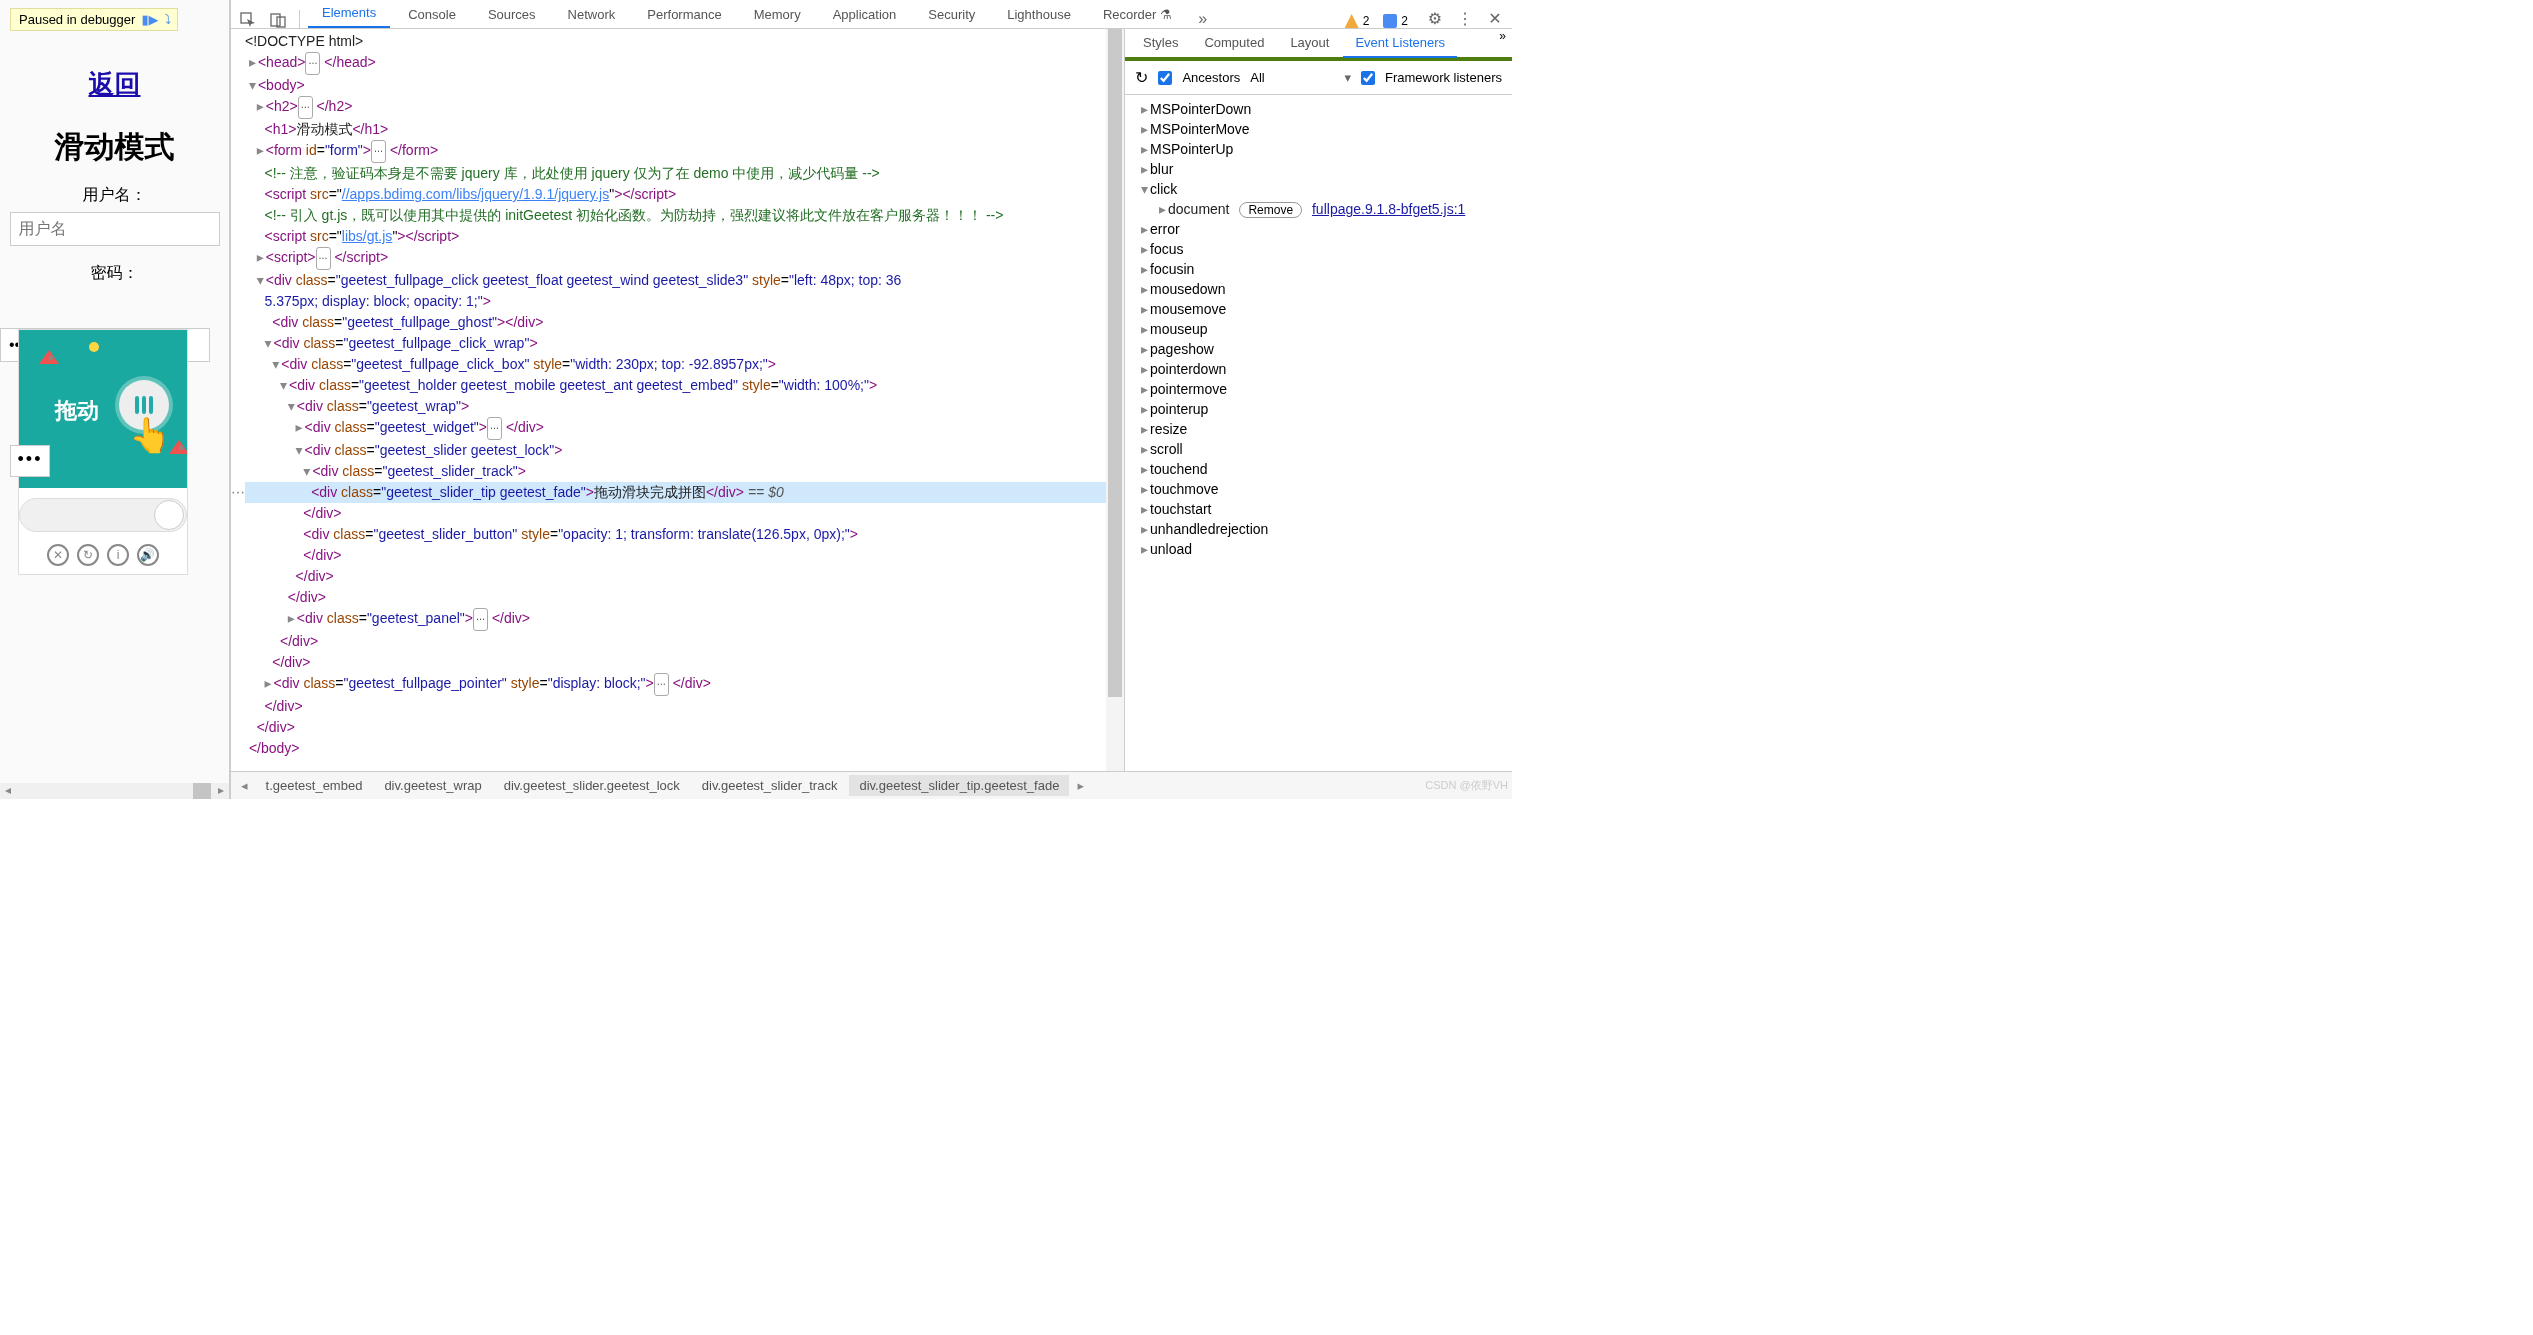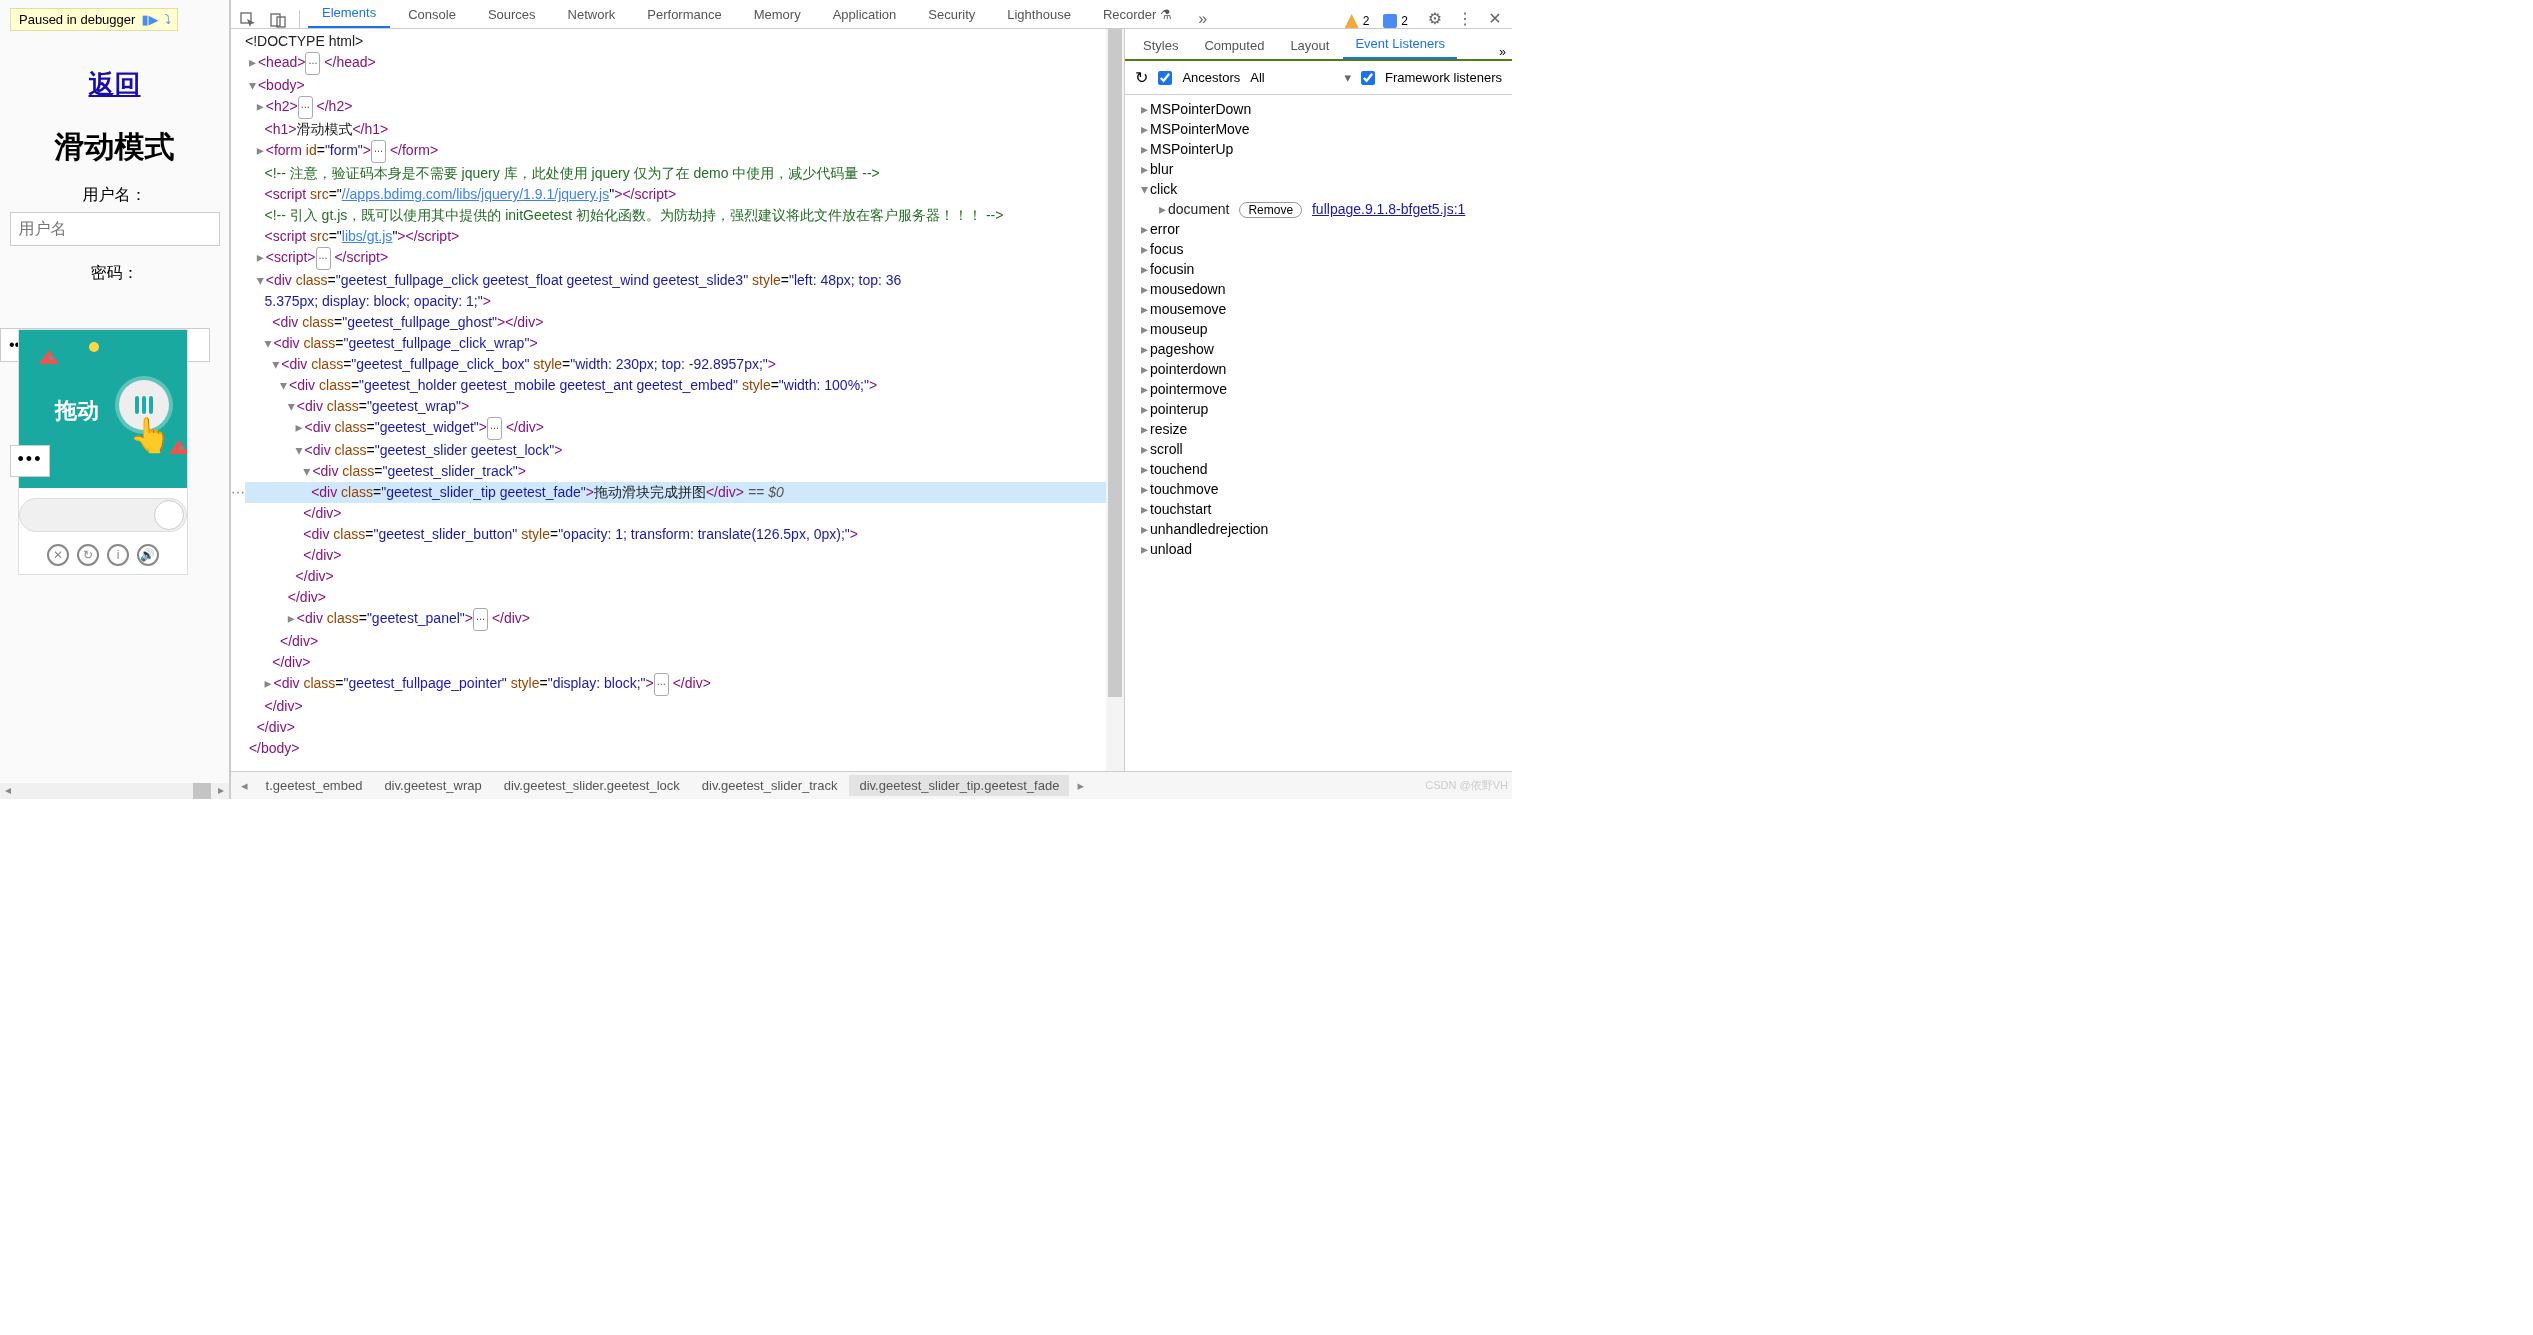--- a/index.html
+++ b/index.html
@@ -53,21 +53,21 @@
 .eq{color:#555;font-style:italic}
 .sel{background:#cfe8fc}
 .tri::before{content:"▸";color:#888;margin-right:2px}
 .trd::before{content:"▾";color:#888;margin-right:2px}
 .pill{display:inline-block;border:1px solid #aaa;background:#fff;border-radius:3px;font-size:9px;padding:0 2px;vertical-align:1px}
 .gut{position:absolute;left:0;color:#888}
 .scrv{width:18px;background:#f4f4f4;position:relative}
 .scrv .th{position:absolute;top:0;height:90%;left:2px;right:2px;background:#c9c9c9}
 
 .rp{width:388px;border-left:1px solid #ccc;display:flex;flex-direction:column}
-.rtabs{display:flex;align-items:flex-end;border-bottom:2px solid #4d7c0f;height:32px;padding:0 6px;gap:2px}
+.rtabs{display:flex;align-items:flex-start;border-bottom:4px solid #4d7c0f;height:32px;padding:0 6px;gap:2px}
 .rtabs .tab{padding:6px 12px;color:#555;font-size:13px}
 .rtabs .tab.act{color:#1a73e8;border-bottom:2px solid #1a73e8}
 .rfilt{display:flex;align-items:center;gap:10px;border-bottom:1px solid #ccc;height:34px;padding:0 10px;font-size:13px}
 .rfilt input[type=checkbox]{accent-color:#1a73e8;width:14px;height:14px}
 .rfilt .all{flex:1}
 .evlist{flex:1;overflow:auto;padding:4px 0;font-family:Consolas,monospace;font-size:14px;line-height:20px}
 .evlist .ev{padding-left:16px}
 .evlist .ev::before{content:"▸";color:#888;margin-right:2px}
 .evlist .ev.open::before{content:"▾"}
 .evlist .sub{padding-left:34px}

